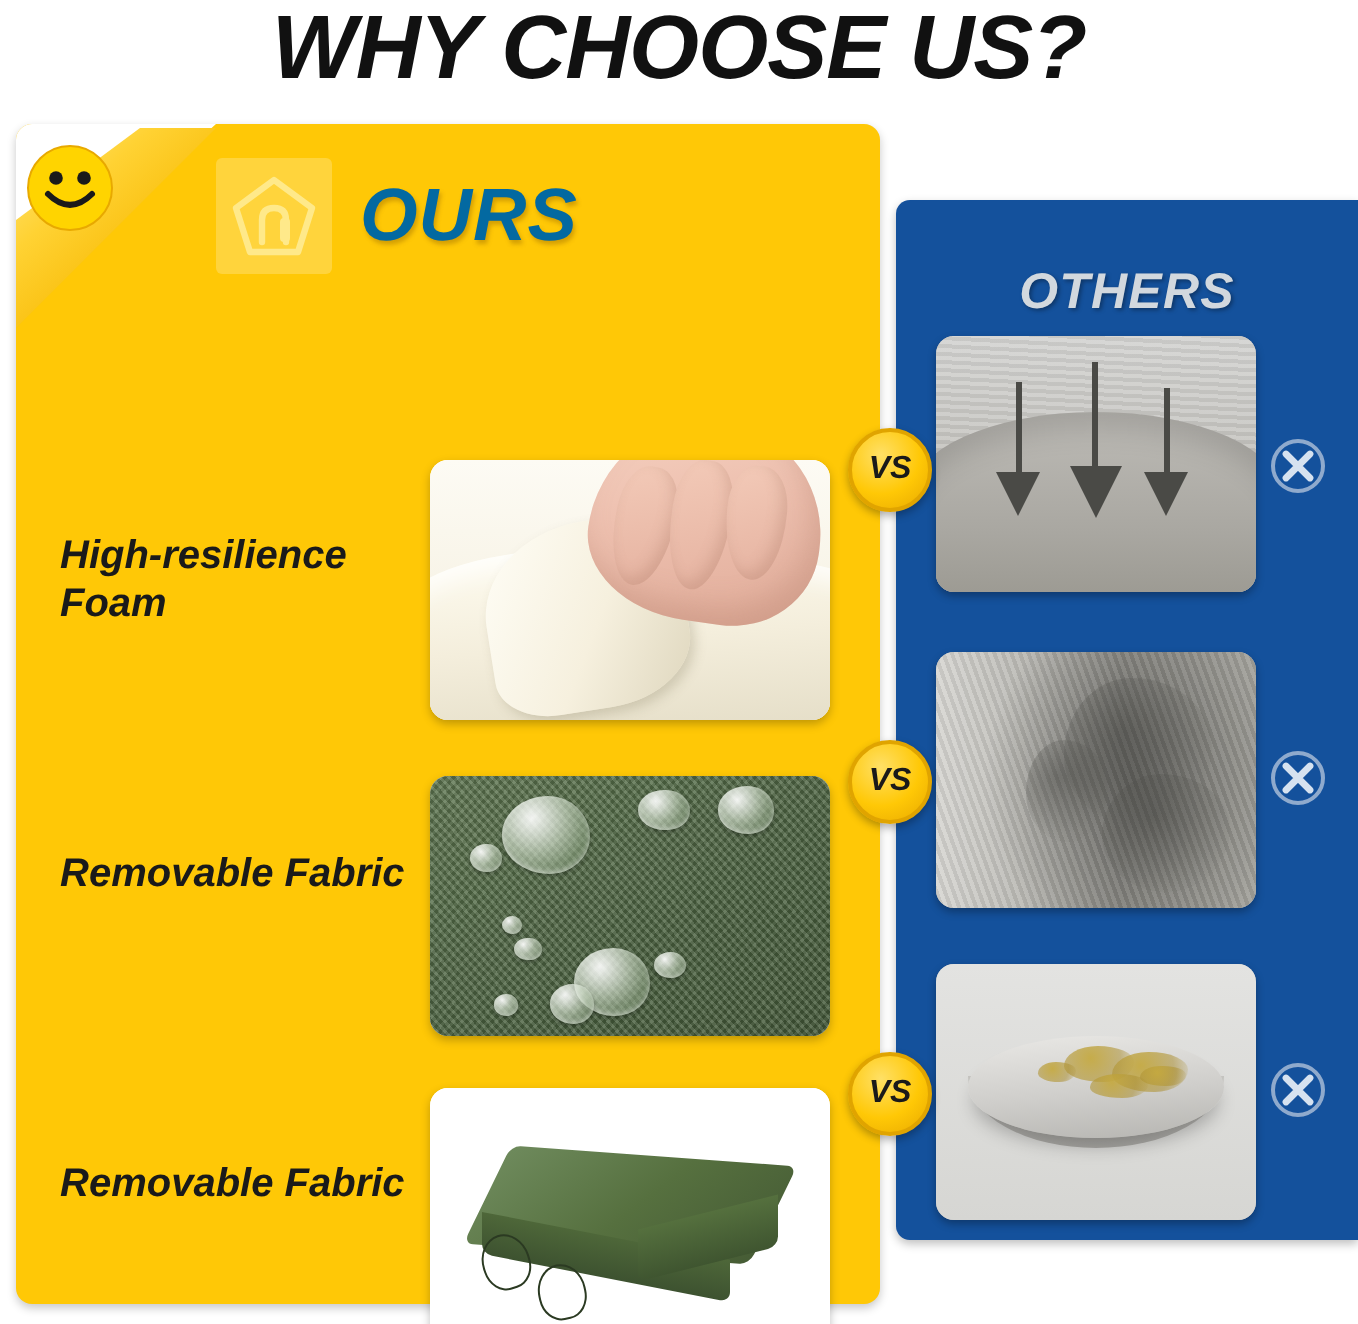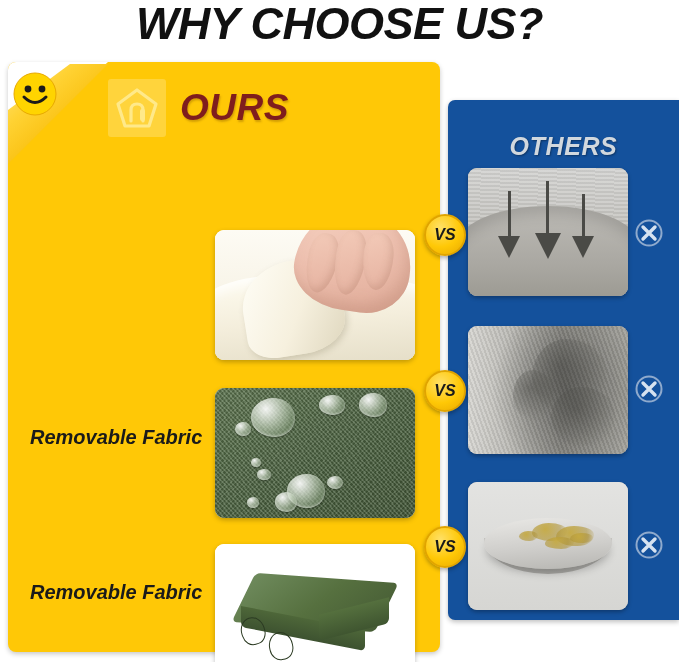--- a/index.html
+++ b/index.html
@@ -86,21 +86,21 @@
     background: rgba(255,255,255,0.22);
     border-radius: 3px;
     display: flex;
     align-items: center;
     justify-content: center;
   }
   #ours-title {
     font-weight: bold;
     font-style: italic;
     font-size: 37px;
-    color: #7f1d1d;
+    color: #0369a1;
     letter-spacing: 0.5px;
     text-shadow: 1px 2px 2px rgba(160,110,0,0.45);
   }
 
   
   .feature-label {
     position: absolute;
     left: 22px;
     width: 180px;
     font-weight: bold;
@@ -374,20 +374,21 @@
     <div id="home-logo-icon">
       <svg width="46" height="46" viewBox="0 0 46 46">
         <path d="M23 5 L42 19 L35 41 L11 41 L4 19 Z" fill="none" stroke="#FFE98A" stroke-width="3.2" stroke-linejoin="round"></path>
         <path d="M17 36 L17 25 Q17 19 23 19 Q29 19 29 25 L29 36" fill="none" stroke="#FFE98A" stroke-width="3.2" stroke-linecap="round"></path>
         <rect x="26" y="24" width="5" height="12" rx="2" fill="#FFE98A"></rect>
       </svg>
     </div>
     <div id="ours-title">OURS</div>
   </div>
 
+  <div class="feature-label" id="label-0">High-resilience Foam</div>
   <div class="feature-label" id="label-1">Removable Fabric</div>
   <div class="feature-label" id="label-2">Removable Fabric</div>
 
   <div class="ours-card" id="ours-card-0">
     <div class="art-foam">
       <div class="foam-slab"></div>
       <div class="foam-peel"></div>
       <div class="hand"></div>
       <div class="finger" style="left:46%;top:2%;width:15%;height:46%;transform:rotate(12deg);"></div>
       <div class="finger" style="left:60%;top:0%;width:15%;height:50%;transform:rotate(9deg);"></div>

